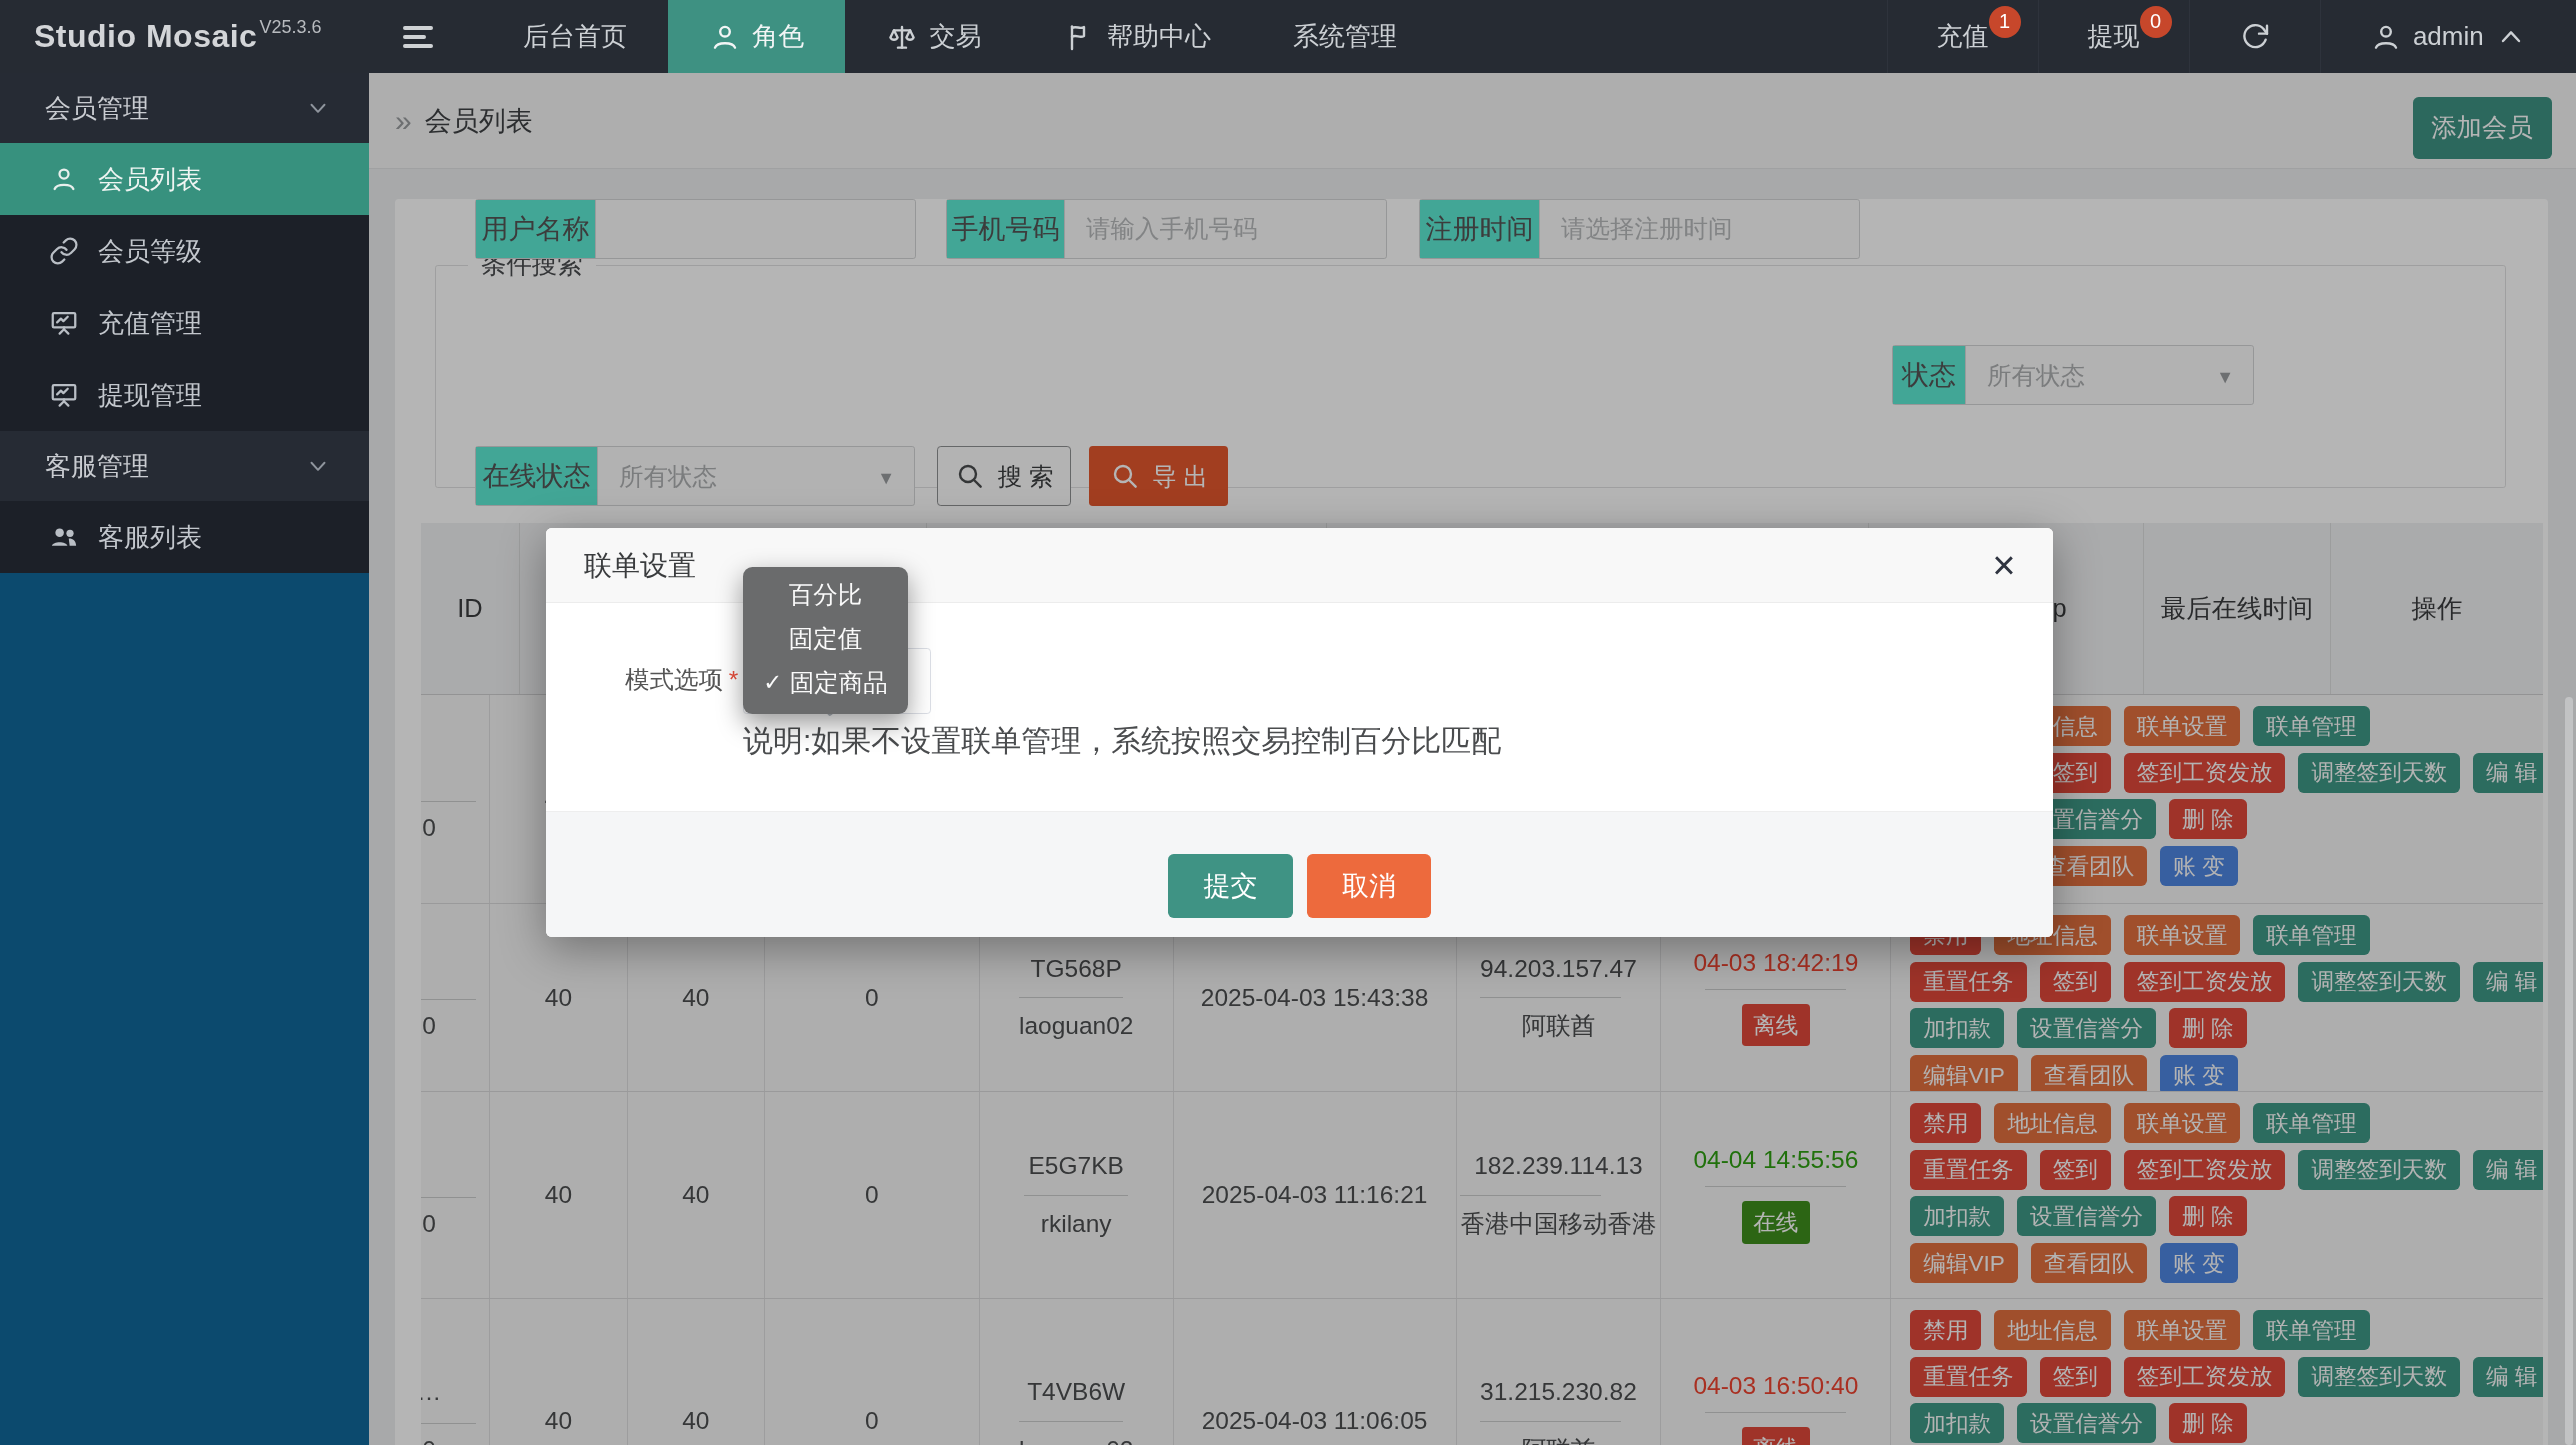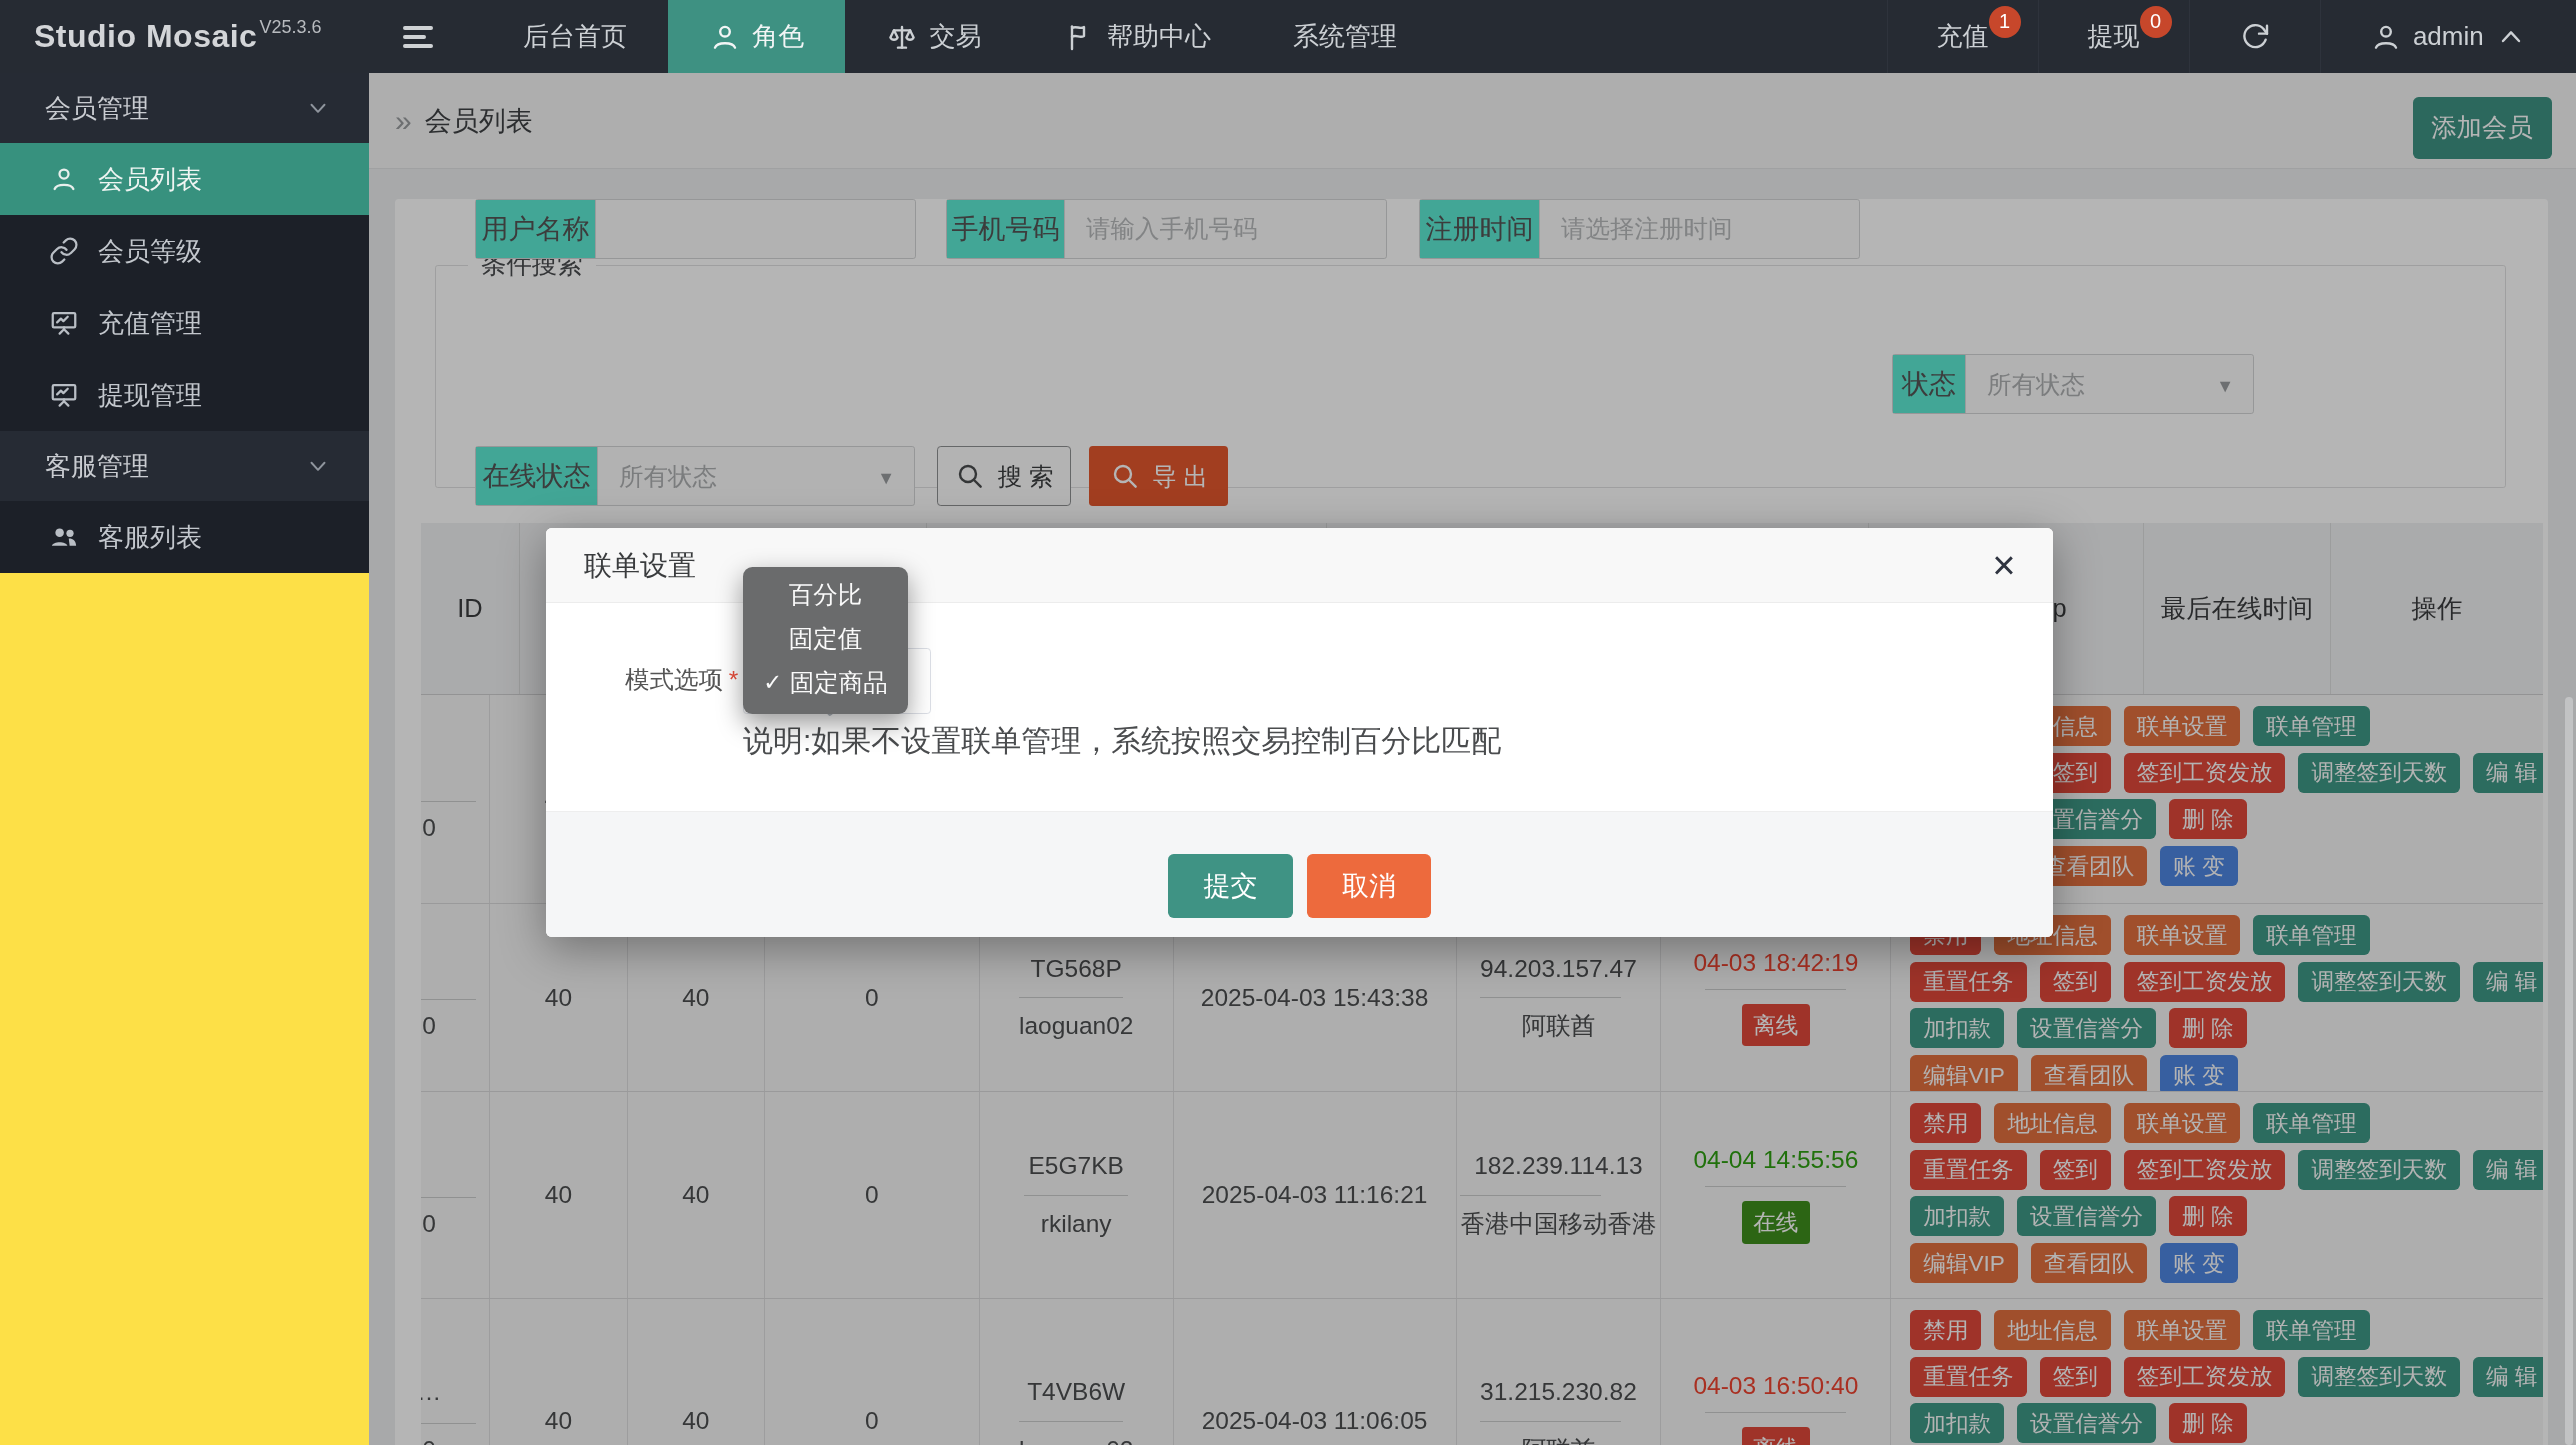--- a/index.html
+++ b/index.html
@@ -20,21 +20,21 @@
   .nav-item.active { background:#3e9182; color:#f2f5f5; }
   .nav-item svg { width:32px; height:32px; }
   .nav-right { position:absolute; right:0; top:0; height:73px; display:flex; align-items:stretch; }
   .nav-right .sect { position:relative; display:flex; align-items:center; padding:0 49px; color:#ccd0d4; font-size:26px; border-left:0.9px solid #2e333c; cursor:pointer; }
   .nav-badge { position:absolute; top:5.7px; right:17px; min-width:32px; height:32px; border-radius:16px; background:#c7472b; color:#fff; font-size:20px; display:flex; align-items:center; justify-content:center; padding:0 5.7px; }
   .nav-right svg { width:32px; height:32px; }
   .admin-sect { gap:11.3px; }
   .admin-sect .caret svg{ width:22.6px; height:22.6px; }
 
   
-  .sidebar { position:absolute; left:0; top:73px; width:369px; height:1372px; background:#fde047; z-index:55; }
+  .sidebar { position:absolute; left:0; top:73px; width:369px; height:1372px; background:#0c4a6e; z-index:55; }
   .side-group-header { height:70px; background:#262b34; display:flex; align-items:center; padding:0 38px 0 45px; color:#c9ccd1; font-size:26px; cursor:pointer; }
   .side-group-header .lbl { flex:1; }
   .side-group-header svg { width:26px; height:26px; color:#8f959d; }
   .side-item { height:72px; display:flex; align-items:center; padding-left:49px; gap:19px; color:#c3c7cd; font-size:26px; background:#1c2028; cursor:pointer; }
   .side-item svg { width:30px; height:30px; color:#b9bec5; flex:0 0 auto; }
   .side-item.active { background:#37917e; color:#eef4f2; }
   .side-item.active svg { color:#e8efec; }
 
   
   .content { position:absolute; left:369px; top:73px; width:2207px; height:1372px; background:#edeef0; overflow:hidden; }
@@ -255,21 +255,21 @@
         <span class="flabel">用户名称</span>
       </div>
       <div class="fgroup f3">
         <span class="flabel">注册时间</span>
         <input class="finput" placeholder="请选择注册时间" style="">
       </div>
       <div class="fgroup f2">
         <span class="flabel">手机号码</span>
         <input class="finput" placeholder="请输入手机号码" style="">
       </div>
-      <div class="fgroup f4" style="top:155px">
+      <div class="fgroup f4" style="top:146px">
         <span class="flabel">状态</span>
         <span class="fselect">所有状态</span>
         <span class="arr">▼</span>
       </div>
       <div class="fgroup f5" style="top:247px">
         <span class="flabel">在线状态</span>
         <span class="fselect">所有状态</span>
         <span class="arr">▼</span>
       </div>
 

